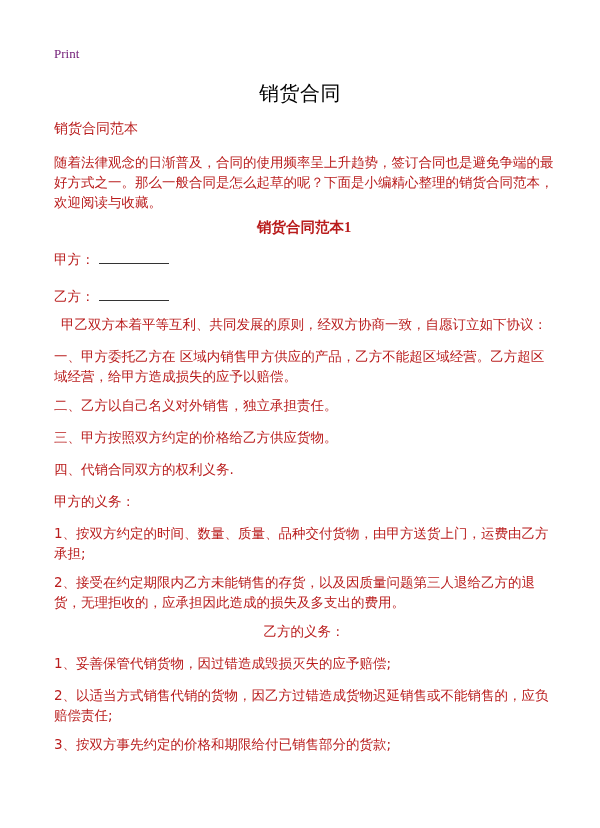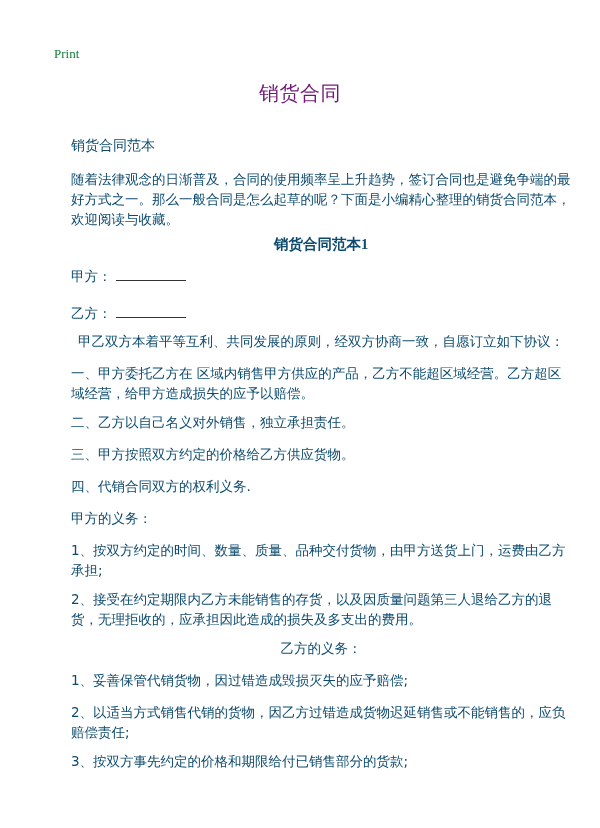--- a/index.html
+++ b/index.html
@@ -14,44 +14,44 @@
     position: relative;
     color: #1a1a1a;
     font-family: "DejaVu Sans", "Liberation Sans", sans-serif;
   }
   .print-link {
     position: absolute;
     left: 54px;
     top: 46px;
     font-family: "Liberation Serif", "DejaVu Serif", serif;
     font-size: 13px;
-    color: #15803d;
+    color: #701a75;
     text-decoration: none;
     cursor: pointer;
   }
   .doc-title {
     position: absolute;
     left: 0;
     width: 600px;
     top: 80px;
     text-align: center;
     font-size: 20px;
     font-weight: normal;
     margin: 0;
-    color: #701a75;
+    color: #000000;
     letter-spacing: 0.5px;
   }
   .block {
     position: absolute;
     left: 54px;
     width: 500px;
     font-size: 13.5px;
     line-height: 20px;
-    margin: 17px;
-    color: #0c4a6e;
+    margin: 0;
+    color: #b91c1c;
   }
   .subtitle { top: 118px; font-size: 14px; }
   .intro    { top: 152px; }
   .section-heading {
     top: 217px;
     font-weight: bold;
     font-family: "Liberation Serif", "DejaVu Serif", serif;
     font-size: 14.5px;
     text-align: center;
   }

